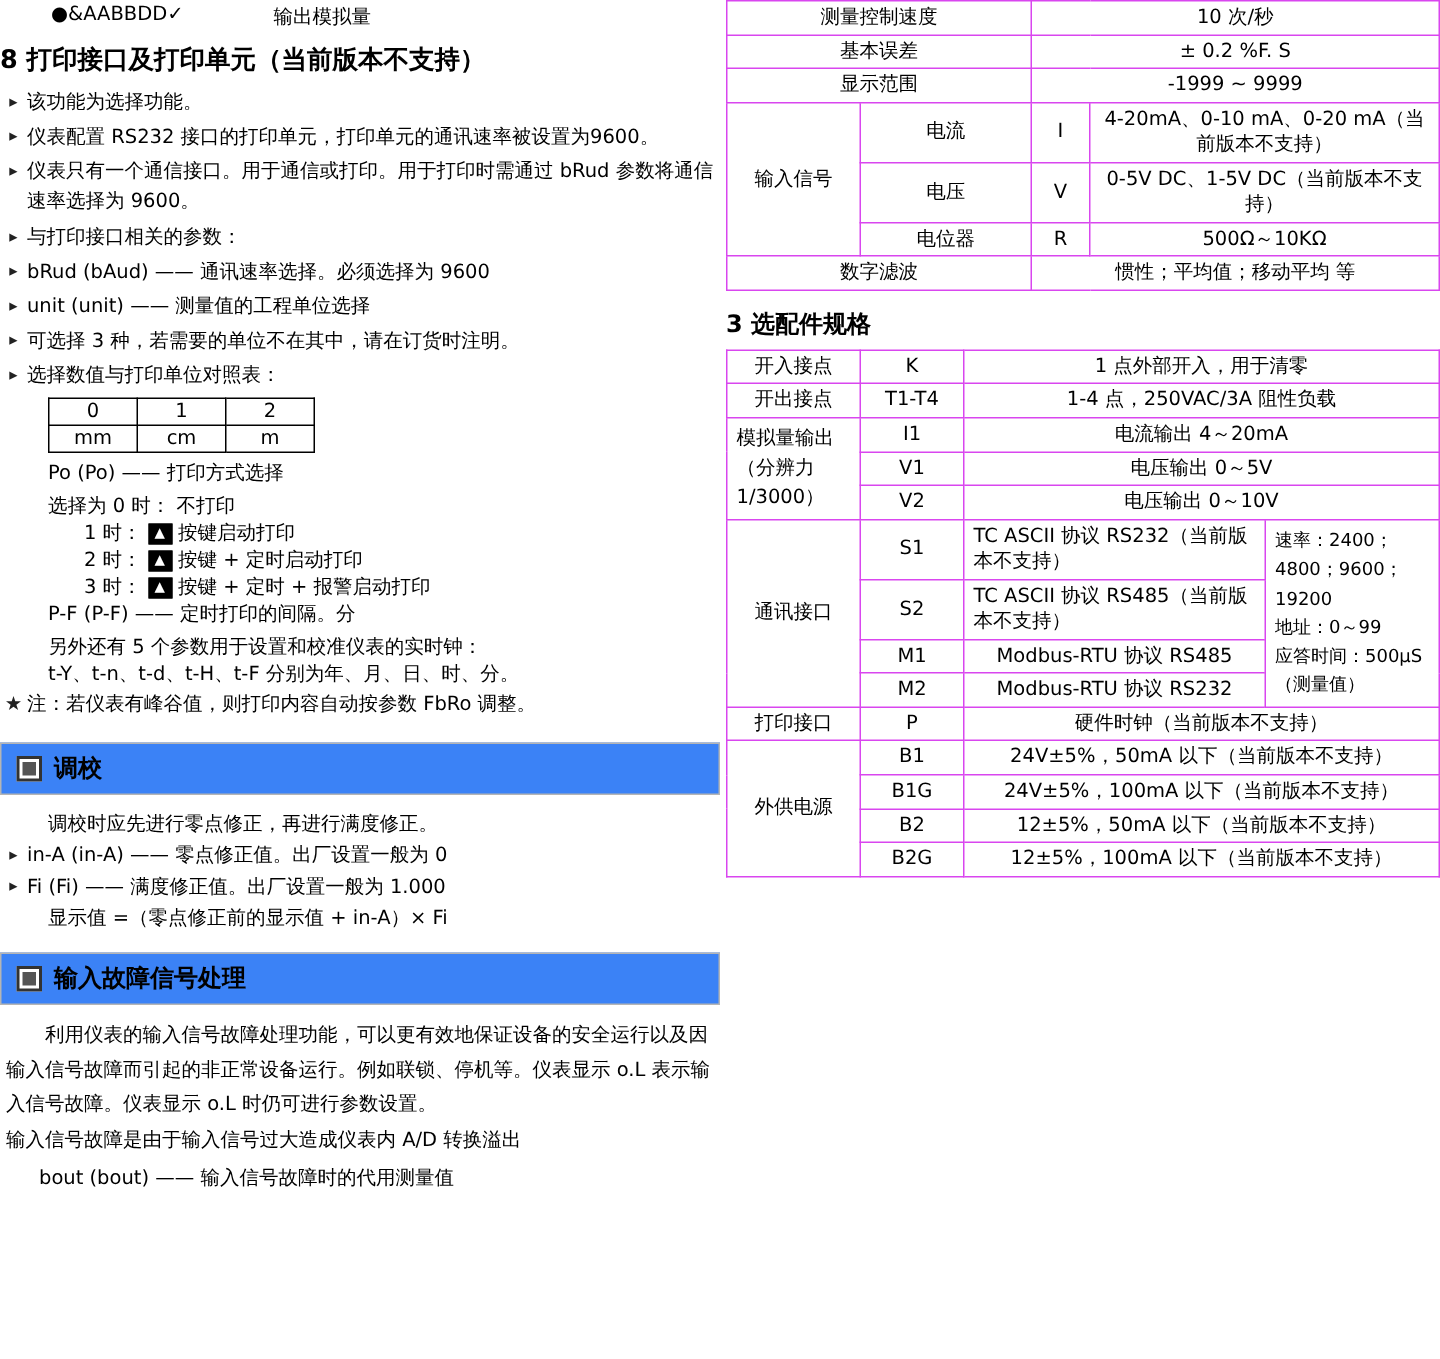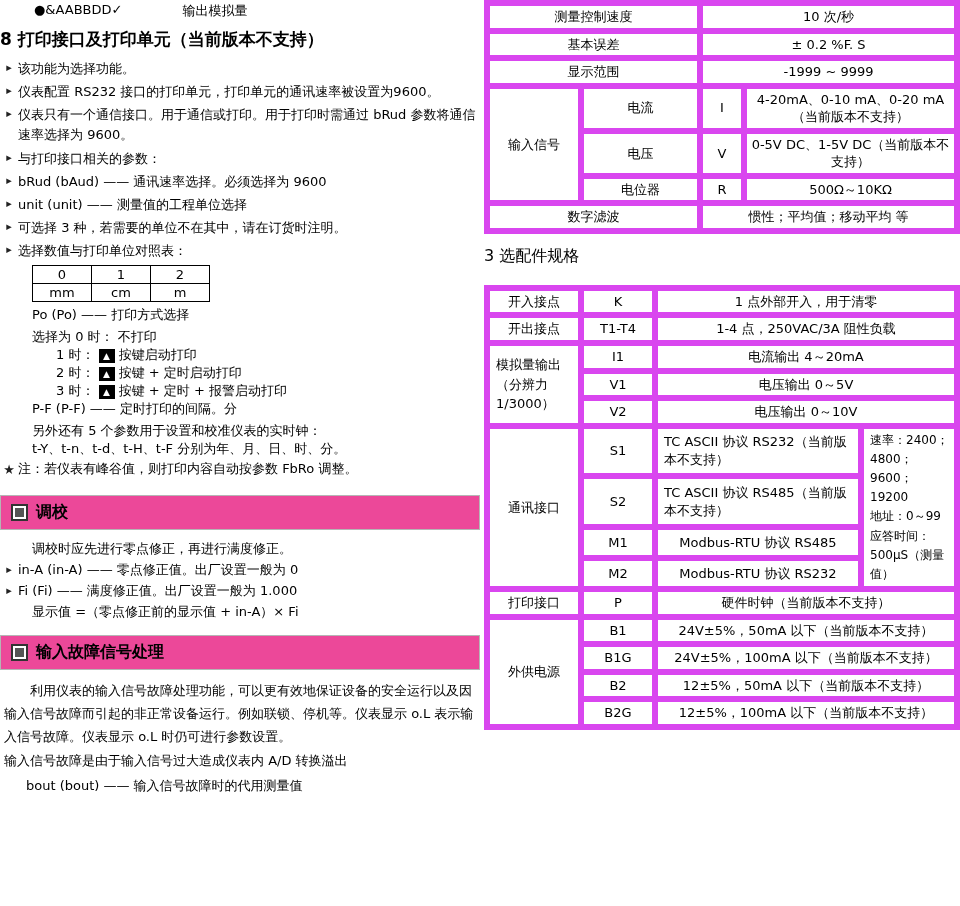--- a/index.html
+++ b/index.html
@@ -18,21 +18,21 @@
   
   .t{line-height:1.55;}
   .row{display:flex;align-items:flex-start;margin:3px 0;}
   .bullet{width:18px;flex:0 0 18px;text-align:center;color:#222;font-size:11px;line-height:1.6;}
   .btext{flex:1;}
 
   h2.sec{
     font-size:17px;font-weight:bold;margin:8px 0 8px 0;
   }
   .hdrbar{
-    background:#ec4899;border:1px solid #b5b5b5;
+    background:#3b82f6;border:1px solid #b5b5b5;
     padding:6px 10px;font-size:16px;font-weight:bold;
     display:flex;align-items:center;gap:8px;
     margin:14px 0 10px 0;
   }
   .hdrbar .sq{
     display:inline-block;width:13px;height:13px;
     border:2px solid #333;background:#fff;position:relative;
   }
   .hdrbar .sq:after{
     content:"";position:absolute;left:2px;top:2px;right:2px;bottom:2px;background:#555;
@@ -44,24 +44,24 @@
   .topline{display:flex;gap:60px;margin:2px 0 4px 34px;font-size:13px;}
 
   
   table.pu{border-collapse:collapse;margin:4px 0 4px 32px;}
   table.pu td{border:1px solid #000;padding:1px 0;text-align:center;width:58px;font-size:13px;}
   .up{display:inline-block;border:1px solid #000;background:#000;color:#fff;
       width:14px;height:12px;line-height:12px;text-align:center;font-size:9px;vertical-align:middle;}
 
   
   table.spec{border-collapse:collapse;width:100%;font-size:13px;}
-  table.spec td{border:6px solid #d946ef;padding:2px 4px;text-align:center;vertical-align:middle;line-height:1.35;}
+  table.spec td{border:1px solid #d946ef;padding:2px 4px;text-align:center;vertical-align:middle;line-height:1.35;}
   table.spec td.l{text-align:left;padding-left:6px;}
   .t1{margin-top:0;}
-  h3.sec3{font-size:16px;font-weight:normal;margin:12px 0 18px 0;}
+  h3.sec3{font-size:16px;font-weight:bold;margin:12px 0 6px 0;}
   .tiny{font-size:12px;}
   .star{font-size:13px;}
 </style>
 </head>
 <body>
 
 <div class="page">
 
   <div class="left">
 

